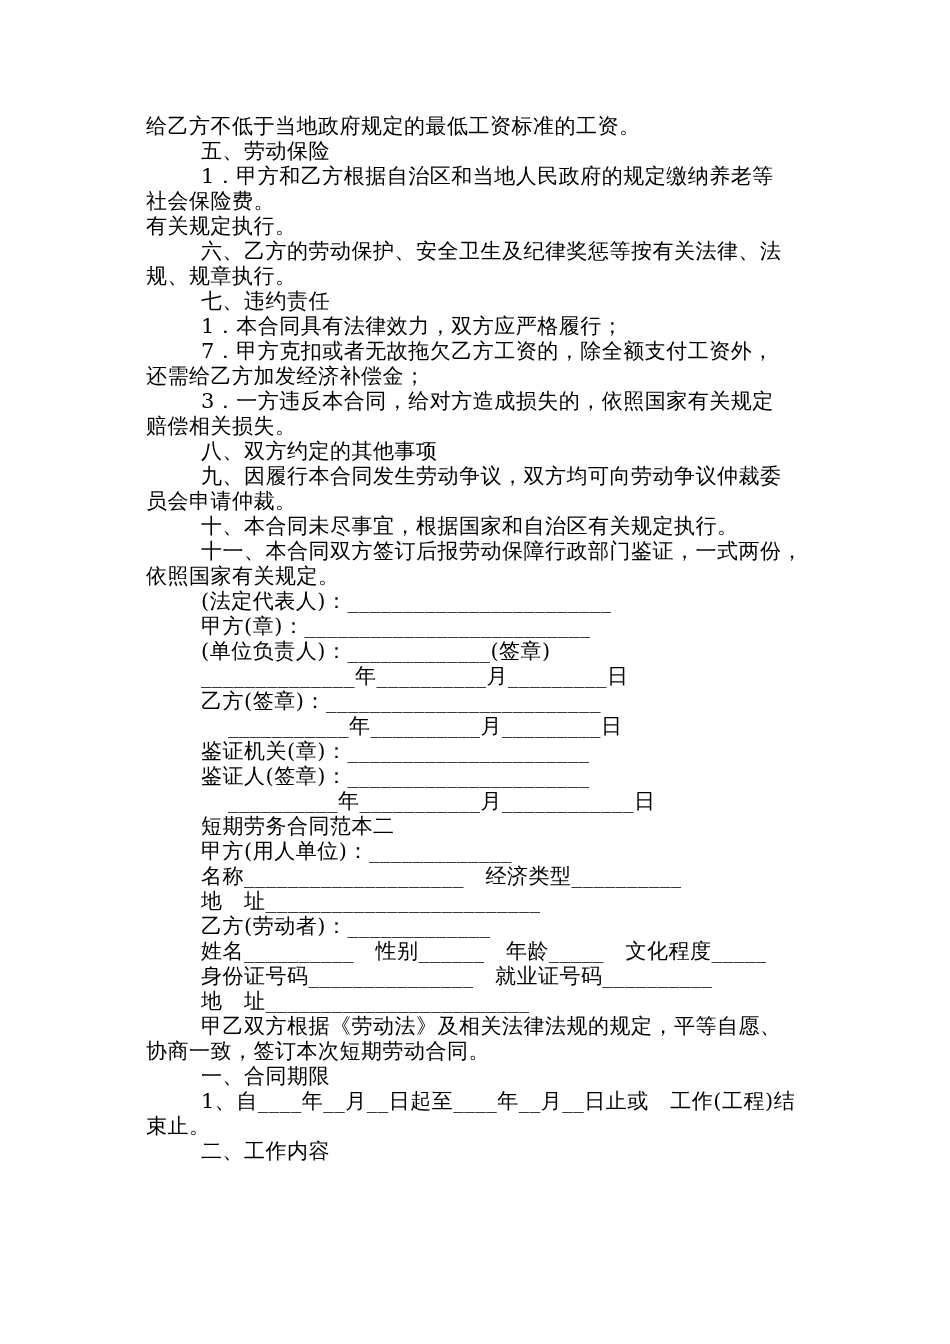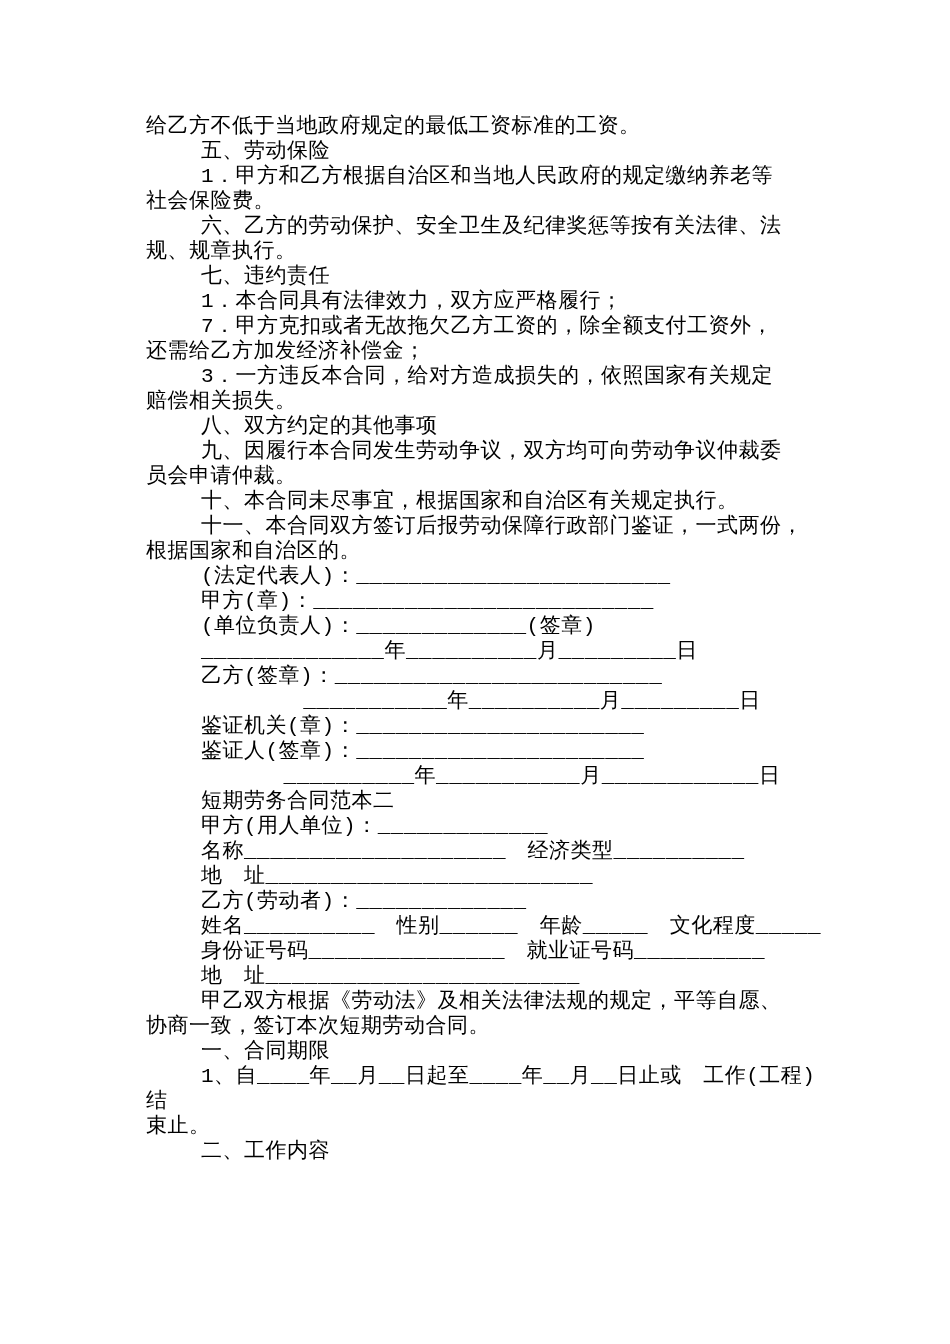--- a/index.html
+++ b/index.html
@@ -6,46 +6,47 @@
   body{
     width:950px;height:1344px;
     background:#ffffff;color:#000000;
     font-family:"DejaVu Serif","Liberation Serif",serif;
     overflow:hidden;
   }
   .doc{
     position:absolute;left:146px;top:114px;width:690px;
     font-size:21px;line-height:25px;letter-spacing:0.5px;
   }
-  .line{white-space:pre-wrap;min-height:25px;font-family:Liberation Mono, monospace;}
+  .line{white-space:pre-wrap;min-height:25px;}
   .ind{text-indent:55px;}
-  .ind2{text-indent:82px;text-align:center;}
+  .ind2{text-indent:82px;}
 </style>
 </head>
 <body>
 
 <div class="doc">
   <div class="line">给乙方不低于当地政府规定的最低工资标准的工资。</div>
   <div class="line ind">五、劳动保险</div>
   <div class="line ind">1．甲方和乙方根据自治区和当地人民政府的规定缴纳养老等</div>
   <div class="line">社会保险费。</div>
+  <div class="line">有关规定执行。</div>
   <div class="line ind">六、乙方的劳动保护、安全卫生及纪律奖惩等按有关法律、法</div>
   <div class="line">规、规章执行。</div>
   <div class="line ind">七、违约责任</div>
   <div class="line ind">1．本合同具有法律效力，双方应严格履行；</div>
   <div class="line ind">7．甲方克扣或者无故拖欠乙方工资的，除全额支付工资外，</div>
   <div class="line">还需给乙方加发经济补偿金；</div>
   <div class="line ind">3．一方违反本合同，给对方造成损失的，依照国家有关规定</div>
   <div class="line">赔偿相关损失。</div>
   <div class="line ind">八、双方约定的其他事项</div>
   <div class="line ind">九、因履行本合同发生劳动争议，双方均可向劳动争议仲裁委</div>
   <div class="line">员会申请仲裁。</div>
   <div class="line ind">十、本合同未尽事宜，根据国家和自治区有关规定执行。</div>
   <div class="line ind">十一、本合同双方签订后报劳动保障行政部门鉴证，一式两份，</div>
-  <div class="line">根据国家和自治区的。</div>
+  <div class="line">依照国家有关规定。</div>
   <div class="line ind">(法定代表人)：________________________</div>
   <div class="line ind">甲方(章)：__________________________</div>
   <div class="line ind">(单位负责人)：_____________(签章)</div>
   <div class="line ind">______________年__________月_________日</div>
   <div class="line ind">乙方(签章)：_________________________</div>
   <div class="line ind2">___________年__________月_________日</div>
   <div class="line ind">鉴证机关(章)：______________________</div>
   <div class="line ind">鉴证人(签章)：______________________</div>
   <div class="line ind2">__________年___________月____________日</div>
   <div class="line ind">短期劳务合同范本二</div>

